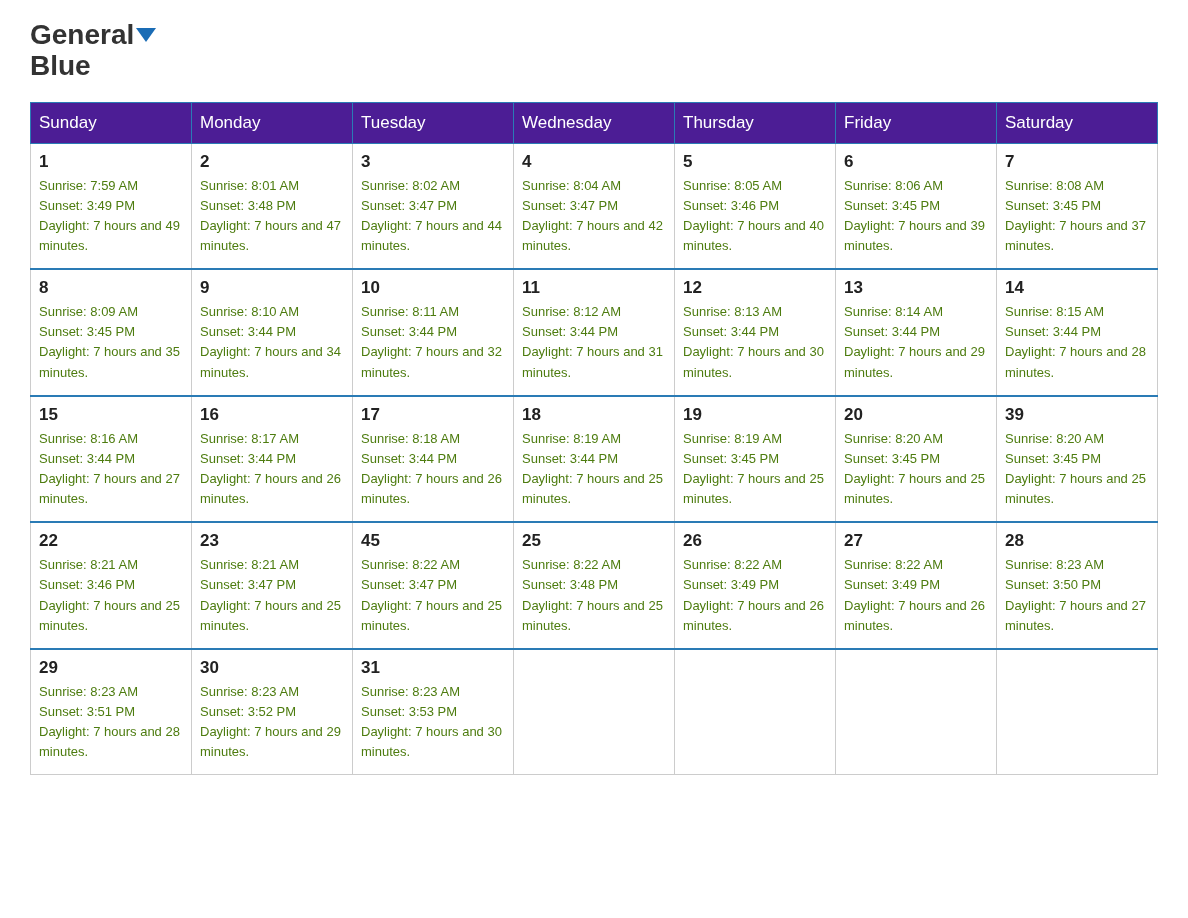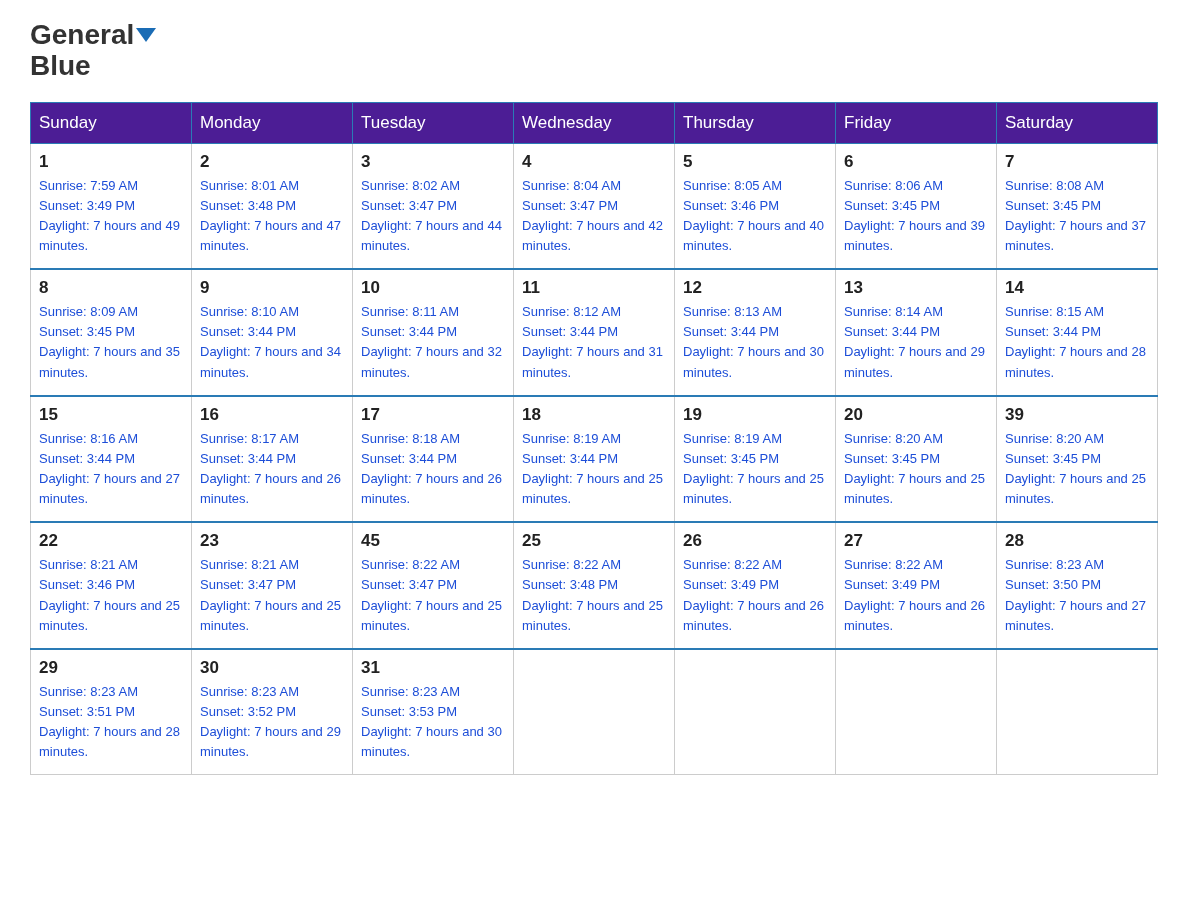--- a/index.html
+++ b/index.html
@@ -83,21 +83,21 @@
     }
     .day-num {
       font-size: 17px;
       font-weight: bold;
       color: #222;
       display: block;
       margin-bottom: 4px;
     }
     .day-info {
       font-size: 13px;
-      color: #1d4ed8;
+      color: #4d7c0f;
       line-height: 1.55;
     }
     .empty-cell {
       background: #fff;
     }
     tbody tr:last-child {
       border-bottom: none;
     }
   </style>
 </head>

